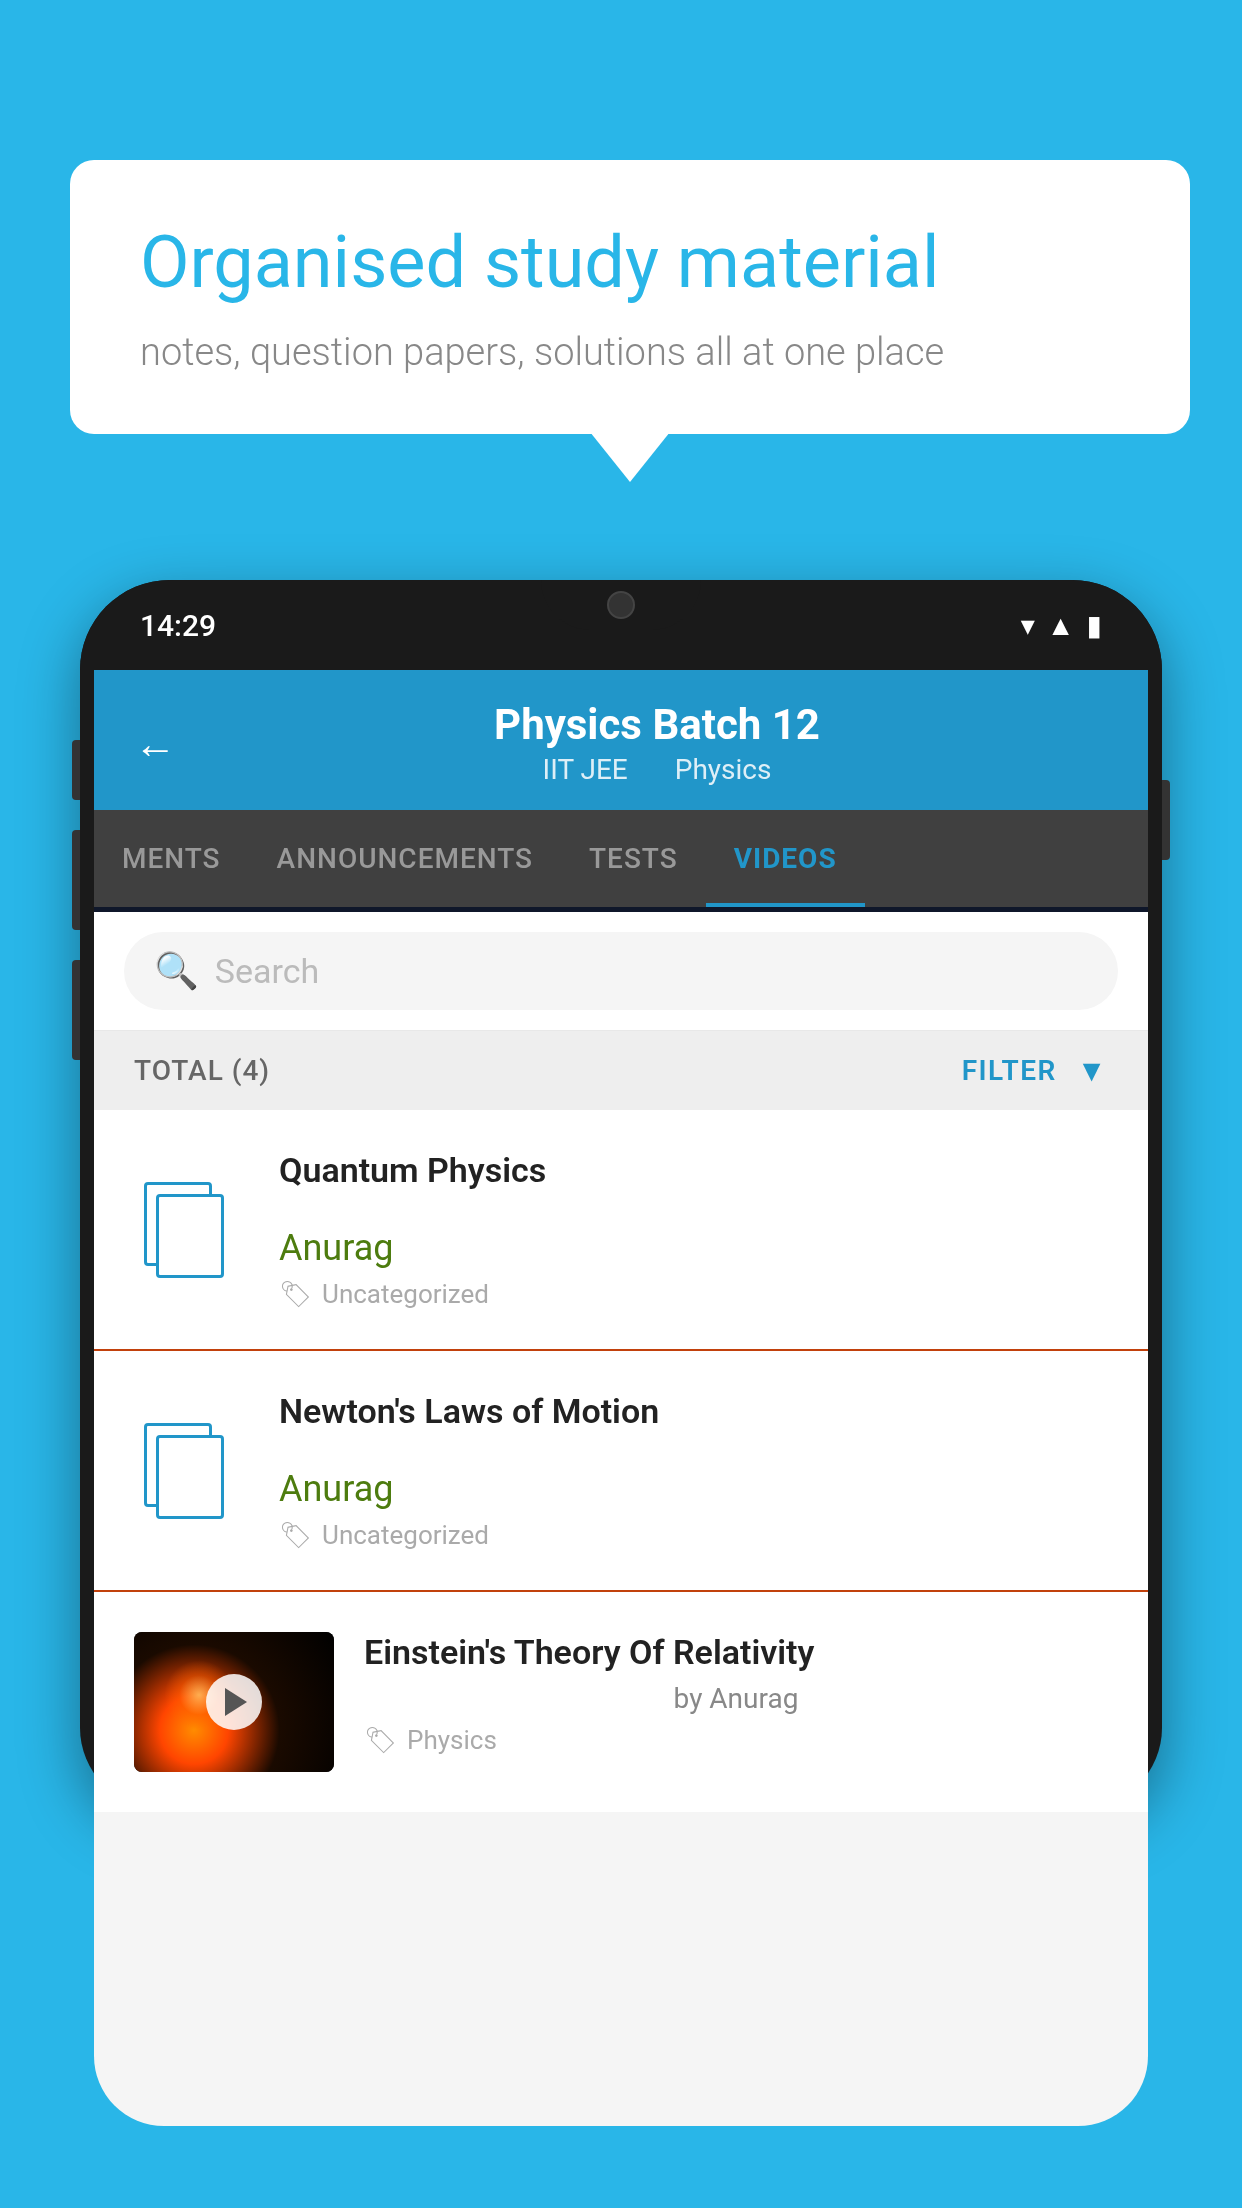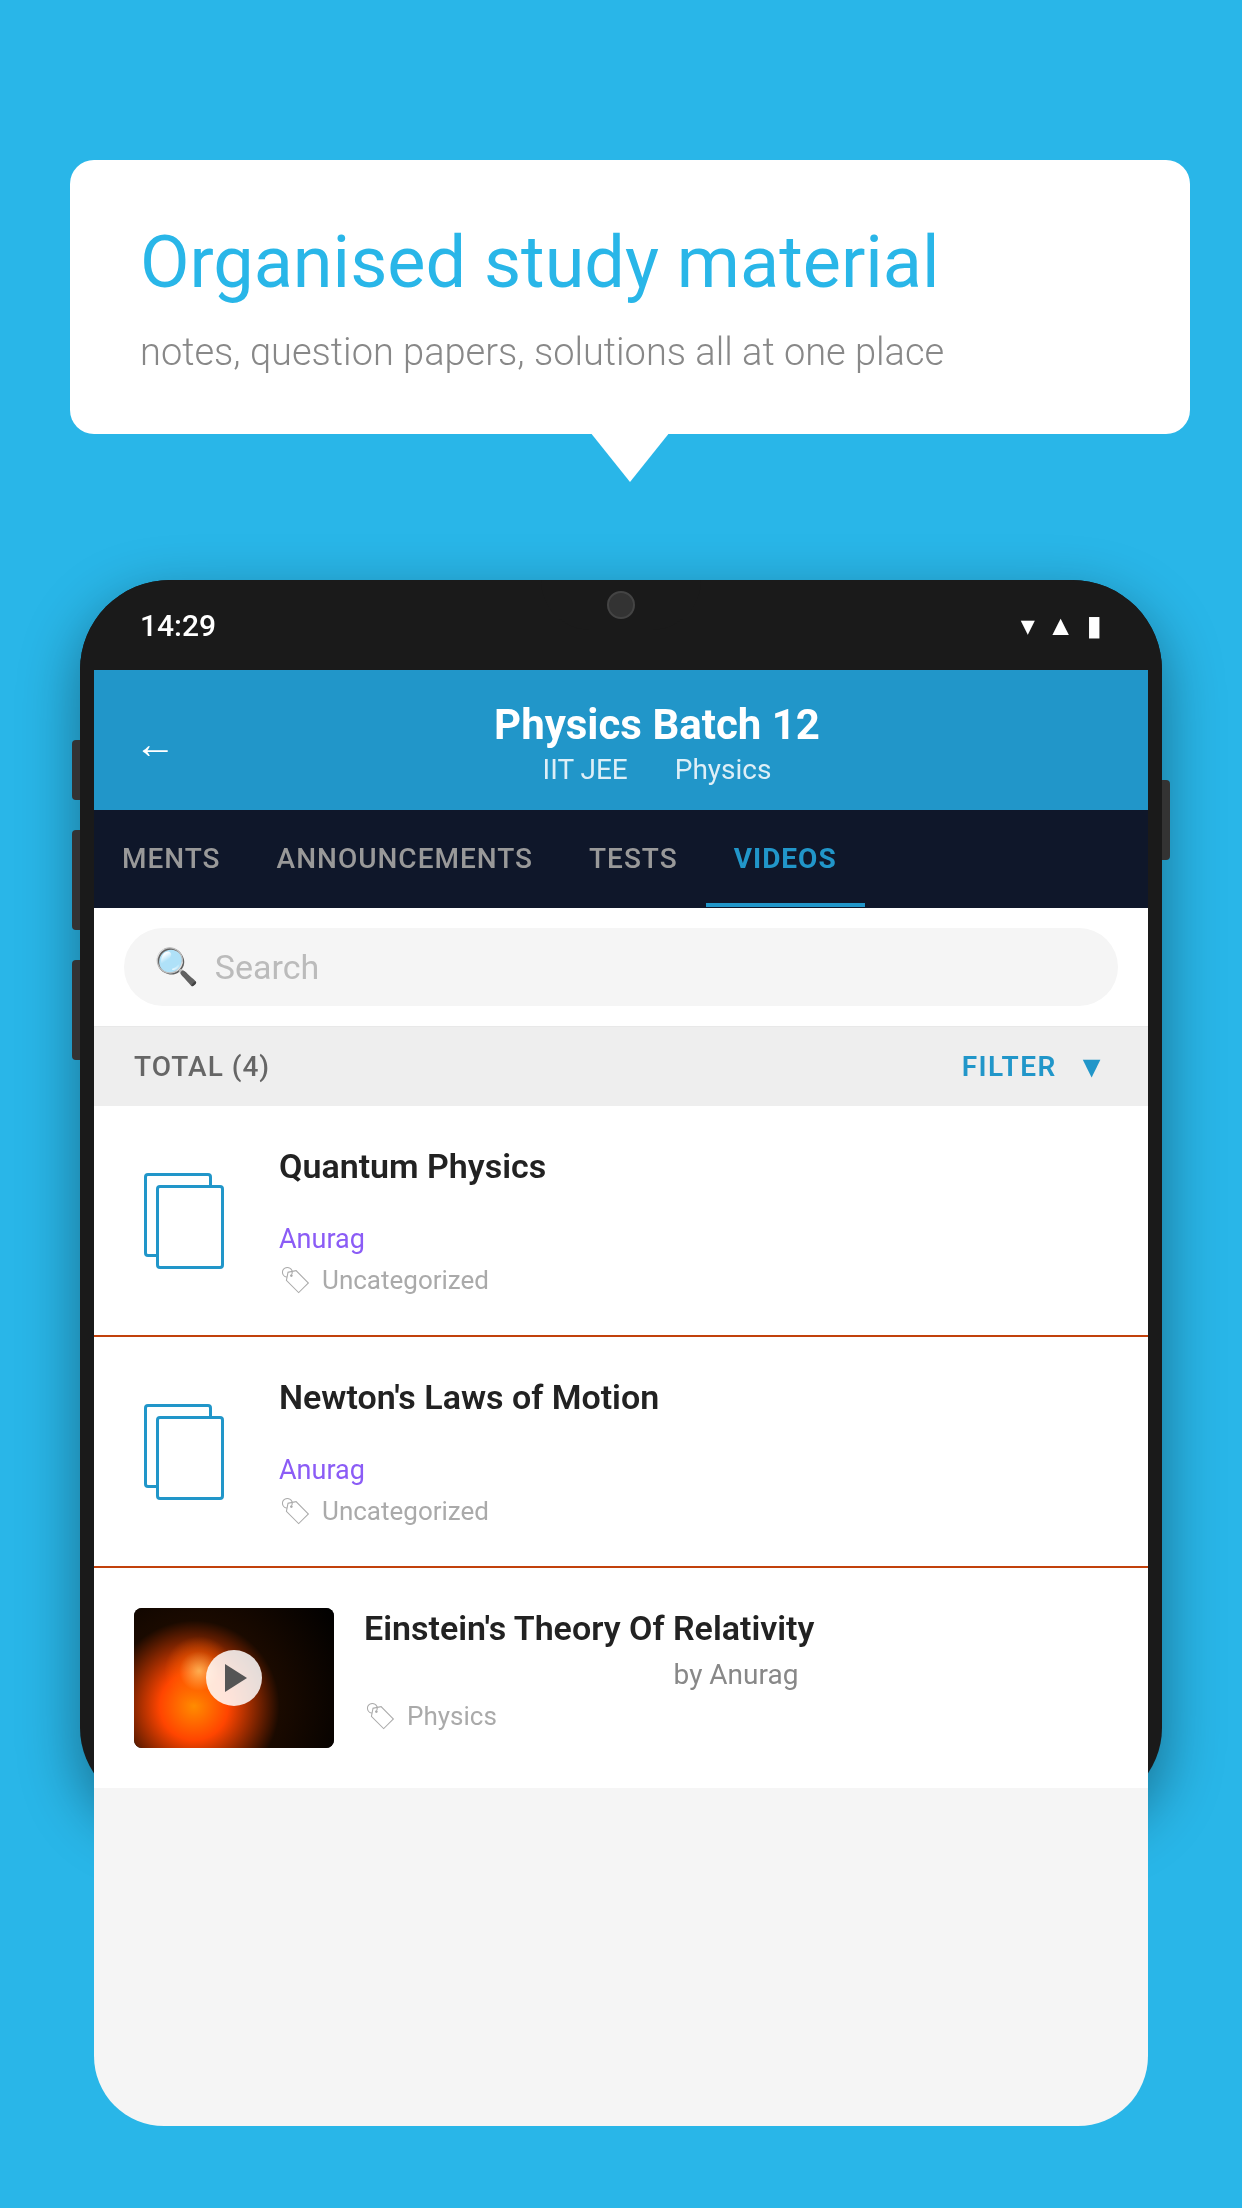--- a/index.html
+++ b/index.html
@@ -178,24 +178,24 @@
       font-size: 28px;
       margin-top: 4px;
     }
 
     .header-subtitle span {
       margin: 0 10px;
     }
 
     
     .tabs-bar {
-      background: #0f172a;
+      background: #404040;
       display: flex;
       align-items: flex-end;
-      border-bottom: 1px solid #0f172a;
+      border-bottom: 5px solid #0f172a;
       overflow-x: auto;
     }
 
     .tab-item {
       padding: 32px 28px;
       font-size: 28px;
       color: #999;
       font-weight: 500;
       letter-spacing: 1px;
       text-transform: uppercase;
@@ -330,22 +330,22 @@
     }
 
     .video-title {
       color: #222;
       font-size: 34px;
       font-weight: 600;
       margin-bottom: 10px;
     }
 
     .video-author {
-      color: #8b5cf6;
-      font-size: 27px;
+      color: #4d7c0f;
+      font-size: 36px;
       margin-bottom: 10px;
       margin-top: 37px;
     }
 
     .video-tag {
       display: flex;
       align-items: center;
       gap: 10px;
       color: #aaa;
       font-size: 26px;

